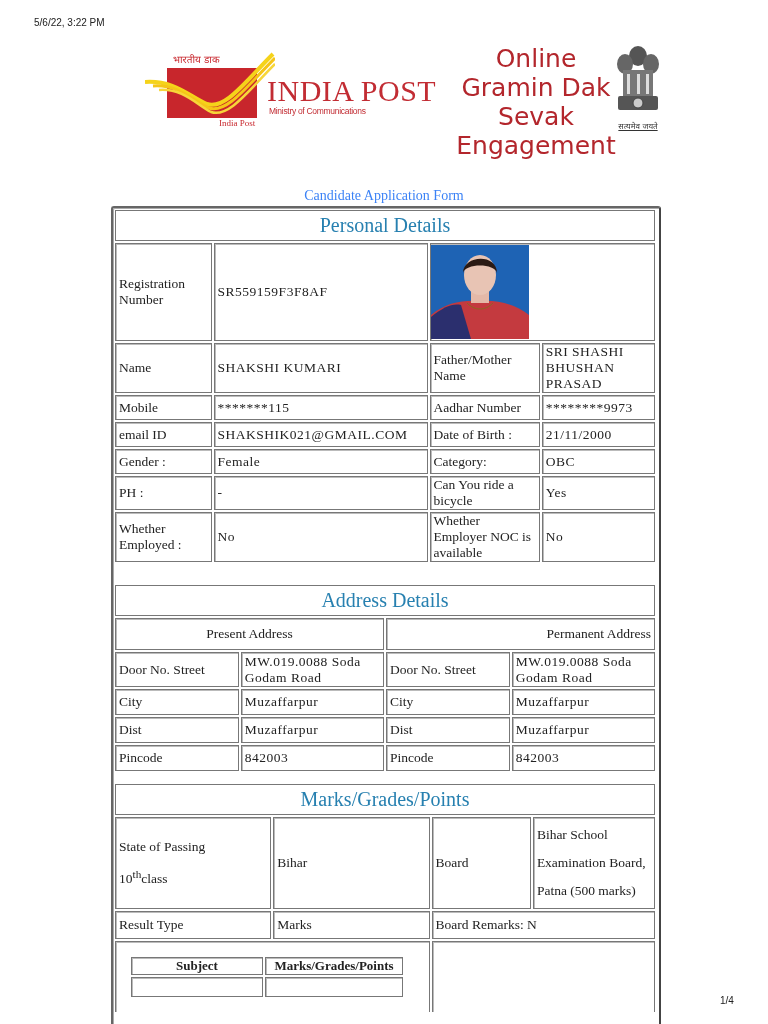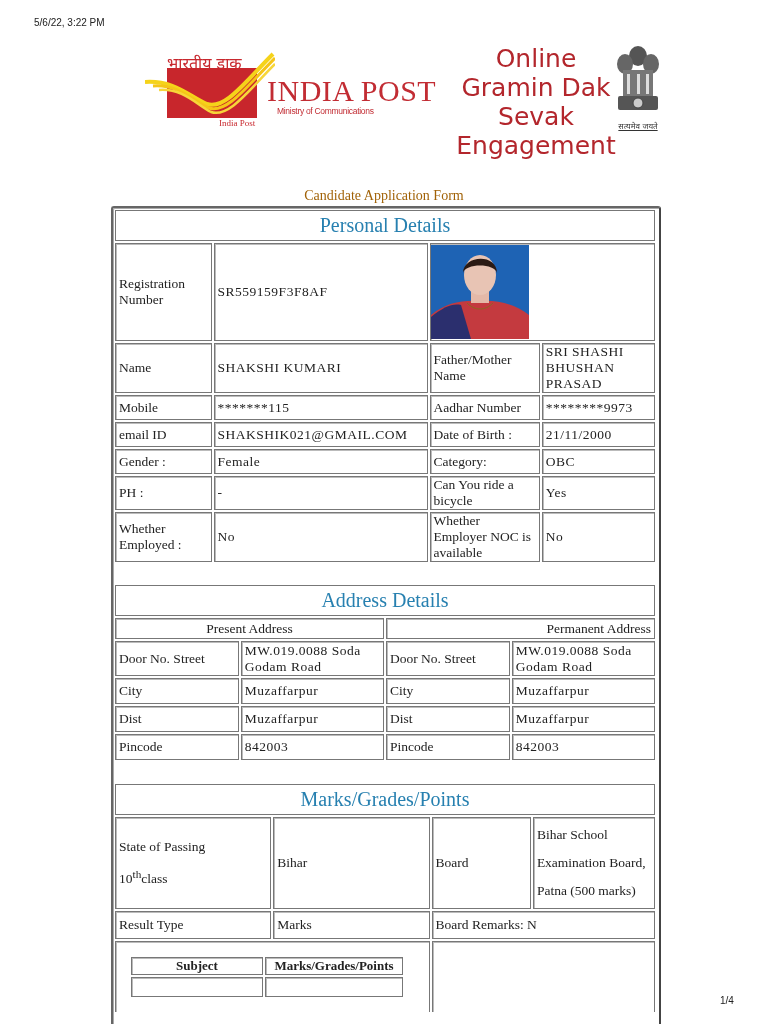--- a/index.html
+++ b/index.html
@@ -2,32 +2,32 @@
 <html><head>
 <meta charset="utf-8">
 <style>
   html, body { margin:0; padding:0; background:#ffffff; }
   body { width:768px; height:1024px; position:relative; overflow:hidden; font-family:"Liberation Serif","DejaVu Serif",serif; color:#222; }
   .print-date { position:absolute; left:34px; top:17px; font-family:"Liberation Sans","DejaVu Sans",sans-serif; font-size:10px; color:#222; }
   .page-num { position:absolute; left:720px; top:995px; font-family:"Liberation Sans","DejaVu Sans",sans-serif; font-size:10px; color:#222; }
 
   
   .logo { position:absolute; left:145px; top:48px; width:310px; height:84px; }
-  .logo .hindi { position:absolute; left:22px; top:4px; font-size:16px; color:#c8282e; font-family:"DejaVu Sans",sans-serif; }
+  .logo .hindi { position:absolute; left:28px; top:4px; font-size:10px; color:#c8282e; font-family:"DejaVu Sans",sans-serif; }
   .logo .redbox { position:absolute; left:22px; top:20px; width:90px; height:50px; background:#c8262c; }
   .logo svg.swoosh { position:absolute; left:0; top:4px; }
   .logo .ip-small { position:absolute; left:74px; top:70px; font-size:9px; color:#c8282e; }
   .logo .brand { position:absolute; left:122px; top:28px; font-size:30px; color:#c22c33; letter-spacing:0.5px; line-height:30px; white-space:nowrap; }
-  .logo .ministry { position:absolute; left:132px; top:58px; font-family:"Liberation Sans",sans-serif; font-size:8.5px; color:#c22c33; letter-spacing:-0.3px; }
+  .logo .ministry { position:absolute; left:124px; top:58px; font-family:"Liberation Sans",sans-serif; font-size:8.5px; color:#c22c33; letter-spacing:-0.3px; }
 
   .gds-title { position:absolute; left:452px; top:44px; width:168px; text-align:center; font-family:"DejaVu Sans","Liberation Sans",sans-serif; font-size:25px; line-height:29px; color:#b3262c; }
   .emblem { position:absolute; left:610px; top:42px; width:56px; height:92px; text-align:center; }
   .emblem .motto { font-size:8px; color:#333; font-family:"DejaVu Sans",sans-serif;text-decoration:underline; }
 
-  .form-caption { position:absolute; left:0; width:768px; top:188px; text-align:center; font-size:14px; color:#a16207; }
+  .form-caption { position:absolute; left:0; width:768px; top:188px; text-align:center; font-size:14px; color:#3b82f6; }
 
   
   .outer { position:absolute; left:111px; top:206px; width:546px; height:830px; border:2px solid #666; border-right-color:#444; border-bottom:none; border-radius:3px 3px 0 0; box-shadow: inset 1px 1px 0 #aaa; }
 
   table { border-collapse:separate; border-spacing:2px; }
   td, th { border:1px solid #777; box-shadow: inset 1px 1px 0 #bbb; padding:0 3px; font-size:13.5px; font-weight:normal; vertical-align:middle; line-height:16px; }
   .sec { position:absolute; left:2px; width:540px; }
   .sec-head { border:1px solid #777; text-align:center; color:#2780b0; font-size:20px; height:29px; line-height:29px; }
 
   .mono { font-family:Liberation Serif, serif; letter-spacing:0.5px; }
@@ -150,21 +150,21 @@
   <div class="sec" style="top:377px;">
     <div class="sec-head">Address Details</div>
     <table style="width:544px; margin-left:-2px;">
       <colgroup>
           <col style="width:115px">
           <col style="width:133px">
           <col style="width:115px">
           <col style="width:133px">
         </colgroup>
       <tbody>
-          <tr style="height:21px">
+          <tr style="height:32px">
         <td colspan="2" style="text-align:center;">Present Address</td>
         <td colspan="2" style="text-align:right;">Permanent Address</td>
       </tr>
       <tr style="height:35px">
         <td>Door No. Street</td>
         <td class="mono">MW.019.0088 Soda Godam Road</td>
         <td>Door No. Street</td>
         <td class="mono">MW.019.0088 Soda Godam Road</td>
       </tr>
       <tr style="height:26px">

